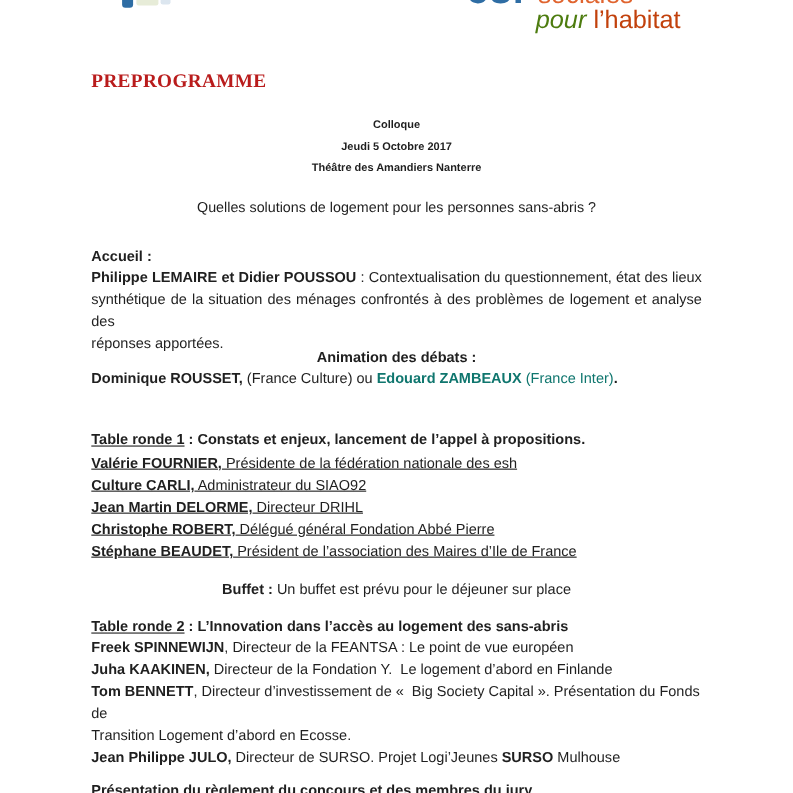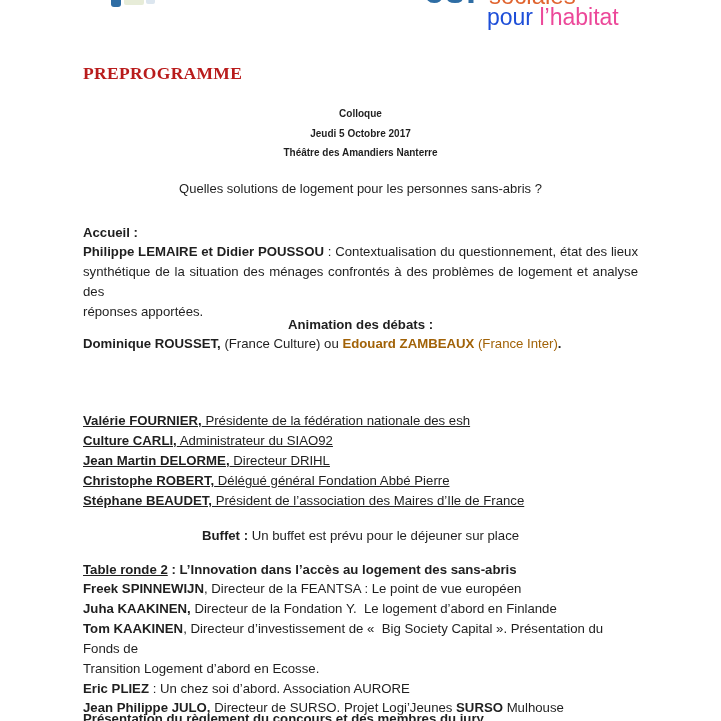--- a/index.html
+++ b/index.html
@@ -9,21 +9,21 @@
     font-family:"Liberation Sans", sans-serif;
     color:#1f1f1f;
     position:relative;
     overflow:hidden;
   }
   .page{position:absolute;inset:0;width:721px;height:721px;overflow:hidden;background:#fff;}
   .abs{position:absolute;}
   .col{left:83px;width:555px;}
   .center{text-align:center;}
   .b{font-weight:bold;}
-  .g{color:#a16207;}
+  .g{color:#0f766e;}
   .u{text-decoration:underline;}
   .body-text{font-size:13.2px;line-height:19.9px;}
   .line{white-space:pre-wrap;}
   .justify-lines .line{text-align:justify;text-align-last:justify;}
   .justify-lines .line:last-child{text-align:left;text-align-last:auto;}
 
   
   .frag-left{left:111px;top:0;height:8px;}
   .frag-dot{display:inline-block;width:10px;height:7px;background:#2e6da4;border-radius:0 0 3px 3px;vertical-align:top;}
   .frag-pale{display:inline-block;width:20px;height:5px;margin-left:3px;background:#e7ecd8;border-radius:0 0 2px 2px;vertical-align:top;}
@@ -59,22 +59,22 @@
     <span class="frag-dot"></span><span class="frag-pale"></span><span class="frag-pale2"></span>
   </div>
 
   <div class="abs esh-mark-clip">
     <span style="color: rgb(46, 109, 164);">esh</span>
   </div>
   <div class="abs sociales-clip">
     <span style="color: rgb(224, 100, 47);">sociales</span>
   </div>
   <div class="abs logo-line2">
-    <span style="color: #1d4ed8;">pour</span>
-    <span style="color: #ec4899;">l’habitat</span>
+    <span style="color: #4d7c0f; font-style: italic;">pour</span>
+    <span style="color: #c2410c;">l’habitat</span>
   </div>
 
   <div class="abs col doc-title" style="color: #b91c1c; font-family: Liberation Serif, serif;">PREPROGRAMME</div>
 
   <div class="abs col center event-block">
       <div class="line">Colloque</div>
       <div class="line">Jeudi 5 Octobre 2017</div>
       <div class="line">Théâtre des Amandiers Nanterre</div>
     </div>
 
@@ -83,35 +83,35 @@
   <div class="abs col body-text accueil-h">Accueil :</div>
   <div class="abs col body-text justify-lines accueil-p">
       <div class="line"><span class="b">Philippe LEMAIRE et Didier POUSSOU</span><span> : Contextualisation du questionnement, état des lieux</span></div>
       <div class="line"><span>synthétique de la situation des ménages confrontés à des problèmes de logement et analyse des</span></div>
       <div class="line"><span>réponses apportées.</span></div>
     </div>
 
   <div class="abs col center body-text anim-h">Animation des débats :</div>
   <div class="abs col body-text anim-line"><span class="b">Dominique ROUSSET,</span><span> (France Culture) ou </span><span class="b g">Edouard ZAMBEAUX</span><span class="g"> (France Inter)</span><span class="b">.</span></div>
 
+  <div class="abs col body-text t1-h"><span class="b u">Table ronde 1</span><span class="b"> : Constats et enjeux, lancement de l’appel à propositions.</span></div>
   <div class="abs col body-text t1-list">
       <div class="line"><span class="b">Valérie FOURNIER,</span><span> Présidente de la fédération nationale des esh</span></div>
       <div class="line"><span class="b">Culture CARLI,</span><span> Administrateur du SIAO92</span></div>
       <div class="line"><span class="b">Jean Martin DELORME,</span><span> Directeur DRIHL</span></div>
       <div class="line"><span class="b">Christophe ROBERT,</span><span> Délégué général Fondation Abbé Pierre</span></div>
       <div class="line"><span class="b">Stéphane BEAUDET,</span><span> Président de l’association des Maires d’Ile de France</span></div>
     </div>
 
   <div class="abs col center body-text buffet"><span class="b">Buffet :</span><span> Un buffet est prévu pour le déjeuner sur place</span></div>
 
   <div class="abs col body-text t2-h"><span class="b u">Table ronde 2</span><span class="b"> : L’Innovation dans l’accès au logement des sans-abris</span></div>
   <div class="abs col body-text t2-list">
       <div class="line"><span class="b">Freek SPINNEWIJN</span><span>, Directeur de la FEANTSA : Le point de vue européen</span></div>
       <div class="line"><span class="b">Juha KAAKINEN,</span><span> Directeur de la Fondation Y.&nbsp; Le logement d’abord en Finlande</span></div>
-      <div class="line"><span class="b">Tom KAAKINEN</span><span>, Directeur d’investissement de «&nbsp; Big Society Capital&nbsp;». Présentation du Fonds de</span></div>
+      <div class="line"><span class="b">Tom BENNETT</span><span>, Directeur d’investissement de «&nbsp; Big Society Capital&nbsp;». Présentation du Fonds de</span></div>
       <div class="line"><span>Transition Logement d’abord en Ecosse.</span></div>
-      <div class="line"><span class="b">Eric PLIEZ</span><span> : Un chez soi d’abord. Association AURORE</span></div>
       <div class="line"><span class="b">Jean Philippe JULO,</span><span> Directeur de SURSO. Projet Logi’Jeunes </span><span class="b">SURSO</span><span> Mulhouse</span></div>
     </div>
 
   <div class="abs col body-text footer-line">Présentation du règlement du concours et des membres du jury</div>
 
 </div>
 
 </body></html>

